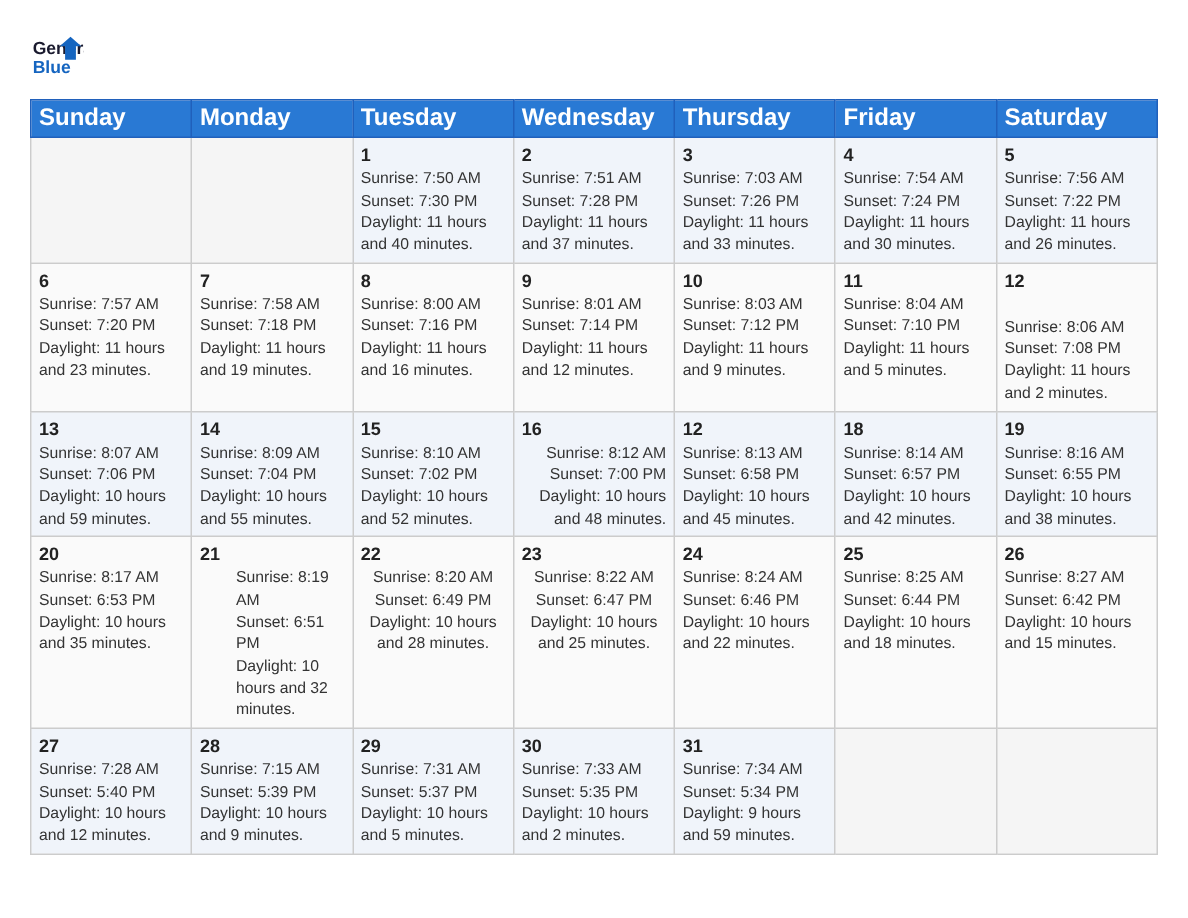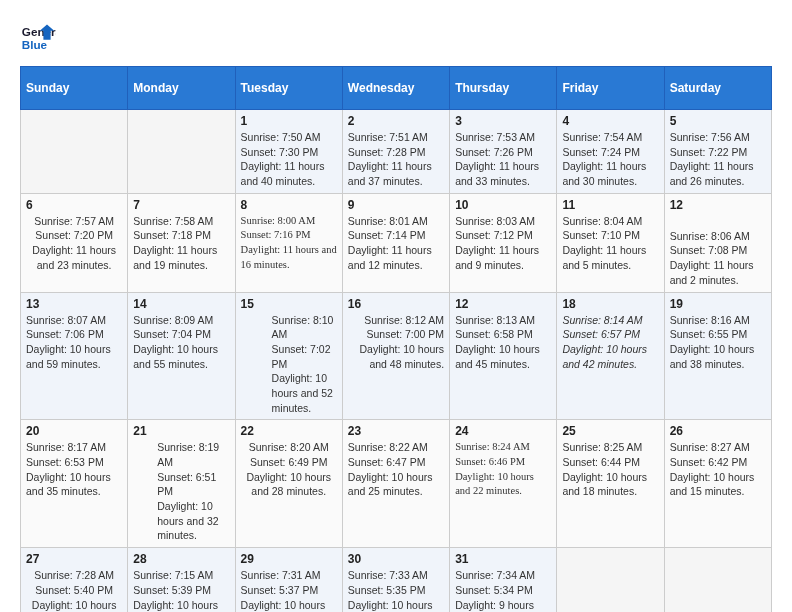--- a/index.html
+++ b/index.html
@@ -39,22 +39,22 @@
     }
     table {
       width: 100%;
       border-collapse: collapse;
       font-size: 11px;
     }
     th {
       background: #2979d4;
       color: #fff;
       text-align: left;
-      padding: 14px 5px;
-      font-size: 12px;
+      padding: 3px 5px;
+      font-size: 16px;
       font-weight: bold;
       border: 1px solid #2060bb;
     }
     td {
       border: 1px solid #ccc;
       vertical-align: top;
       padding: 4px 5px;
       min-height: 70px;
       width: 107px;
       background: #fff;
@@ -121,53 +121,53 @@
 Daylight: 11 hours and 40 minutes.</div>
         </td>
         <td>
           <span class="day-num">2</span>
           <div class="day-info" style="white-space: pre-line;">Sunrise: 7:51 AM
 Sunset: 7:28 PM
 Daylight: 11 hours and 37 minutes.</div>
         </td>
         <td>
           <span class="day-num">3</span>
-          <div class="day-info" style="white-space: pre-line;">Sunrise: 7:53 AM
+          <div class="day-info" style="white-space: pre-line;">Sunrise: 7:03 AM
 Sunset: 7:26 PM
 Daylight: 11 hours and 33 minutes.</div>
         </td>
         <td>
           <span class="day-num">4</span>
           <div class="day-info" style="white-space: pre-line;">Sunrise: 7:54 AM
 Sunset: 7:24 PM
 Daylight: 11 hours and 30 minutes.</div>
         </td>
         <td>
           <span class="day-num">5</span>
           <div class="day-info" style="white-space: pre-line;">Sunrise: 7:56 AM
 Sunset: 7:22 PM
 Daylight: 11 hours and 26 minutes.</div>
         </td>
       </tr>
       <tr>
         <td>
           <span class="day-num">6</span>
-          <div class="day-info" style="white-space: pre-line; text-align: center;">Sunrise: 7:57 AM
+          <div class="day-info" style="white-space: pre-line;">Sunrise: 7:57 AM
 Sunset: 7:20 PM
 Daylight: 11 hours and 23 minutes.</div>
         </td>
         <td>
           <span class="day-num">7</span>
           <div class="day-info" style="white-space: pre-line;">Sunrise: 7:58 AM
 Sunset: 7:18 PM
 Daylight: 11 hours and 19 minutes.</div>
         </td>
         <td>
           <span class="day-num">8</span>
-          <div class="day-info" style="white-space: pre-line; font-family: Liberation Serif, serif;">Sunrise: 8:00 AM
+          <div class="day-info" style="white-space: pre-line;">Sunrise: 8:00 AM
 Sunset: 7:16 PM
 Daylight: 11 hours and 16 minutes.</div>
         </td>
         <td>
           <span class="day-num">9</span>
           <div class="day-info" style="white-space: pre-line;">Sunrise: 8:01 AM
 Sunset: 7:14 PM
 Daylight: 11 hours and 12 minutes.</div>
         </td>
         <td>
@@ -197,39 +197,39 @@
 Daylight: 10 hours and 59 minutes.</div>
         </td>
         <td>
           <span class="day-num">14</span>
           <div class="day-info" style="white-space: pre-line;">Sunrise: 8:09 AM
 Sunset: 7:04 PM
 Daylight: 10 hours and 55 minutes.</div>
         </td>
         <td>
           <span class="day-num">15</span>
-          <div class="day-info" style="white-space: pre-line; margin-left: 31px;">Sunrise: 8:10 AM
+          <div class="day-info" style="white-space: pre-line;">Sunrise: 8:10 AM
 Sunset: 7:02 PM
 Daylight: 10 hours and 52 minutes.</div>
         </td>
         <td>
           <span class="day-num">16</span>
           <div class="day-info" style="white-space: pre-line; text-align: right;">Sunrise: 8:12 AM
 Sunset: 7:00 PM
 Daylight: 10 hours and 48 minutes.</div>
         </td>
         <td>
           <span class="day-num">12</span>
           <div class="day-info" style="white-space: pre-line;">Sunrise: 8:13 AM
 Sunset: 6:58 PM
 Daylight: 10 hours and 45 minutes.</div>
         </td>
         <td>
           <span class="day-num">18</span>
-          <div class="day-info" style="white-space: pre-line; font-style: italic;">Sunrise: 8:14 AM
+          <div class="day-info" style="white-space: pre-line;">Sunrise: 8:14 AM
 Sunset: 6:57 PM
 Daylight: 10 hours and 42 minutes.</div>
         </td>
         <td>
           <span class="day-num">19</span>
           <div class="day-info" style="white-space: pre-line;">Sunrise: 8:16 AM
 Sunset: 6:55 PM
 Daylight: 10 hours and 38 minutes.</div>
         </td>
       </tr>
@@ -247,47 +247,47 @@
 Daylight: 10 hours and 32 minutes.</div>
         </td>
         <td>
           <span class="day-num">22</span>
           <div class="day-info" style="white-space: pre-line; text-align: center;">Sunrise: 8:20 AM
 Sunset: 6:49 PM
 Daylight: 10 hours and 28 minutes.</div>
         </td>
         <td>
           <span class="day-num">23</span>
-          <div class="day-info" style="white-space: pre-line;">Sunrise: 8:22 AM
+          <div class="day-info" style="white-space: pre-line; text-align: center;">Sunrise: 8:22 AM
 Sunset: 6:47 PM
 Daylight: 10 hours and 25 minutes.</div>
         </td>
         <td>
           <span class="day-num">24</span>
-          <div class="day-info" style="white-space: pre-line; font-family: Liberation Serif, serif;">Sunrise: 8:24 AM
+          <div class="day-info" style="white-space: pre-line;">Sunrise: 8:24 AM
 Sunset: 6:46 PM
 Daylight: 10 hours and 22 minutes.</div>
         </td>
         <td>
           <span class="day-num">25</span>
           <div class="day-info" style="white-space: pre-line;">Sunrise: 8:25 AM
 Sunset: 6:44 PM
 Daylight: 10 hours and 18 minutes.</div>
         </td>
         <td>
           <span class="day-num">26</span>
           <div class="day-info" style="white-space: pre-line;">Sunrise: 8:27 AM
 Sunset: 6:42 PM
 Daylight: 10 hours and 15 minutes.</div>
         </td>
       </tr>
       <tr class="row-alt">
         <td>
           <span class="day-num">27</span>
-          <div class="day-info" style="white-space: pre-line; text-align: center;">Sunrise: 7:28 AM
+          <div class="day-info" style="white-space: pre-line;">Sunrise: 7:28 AM
 Sunset: 5:40 PM
 Daylight: 10 hours and 12 minutes.</div>
         </td>
         <td>
           <span class="day-num">28</span>
           <div class="day-info" style="white-space: pre-line;">Sunrise: 7:15 AM
 Sunset: 5:39 PM
 Daylight: 10 hours and 9 minutes.</div>
         </td>
         <td>

